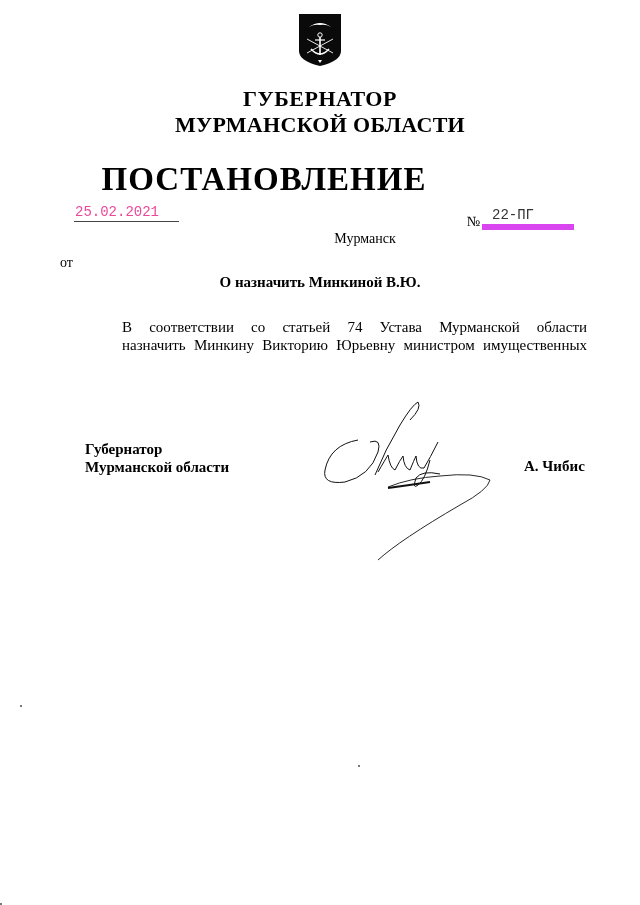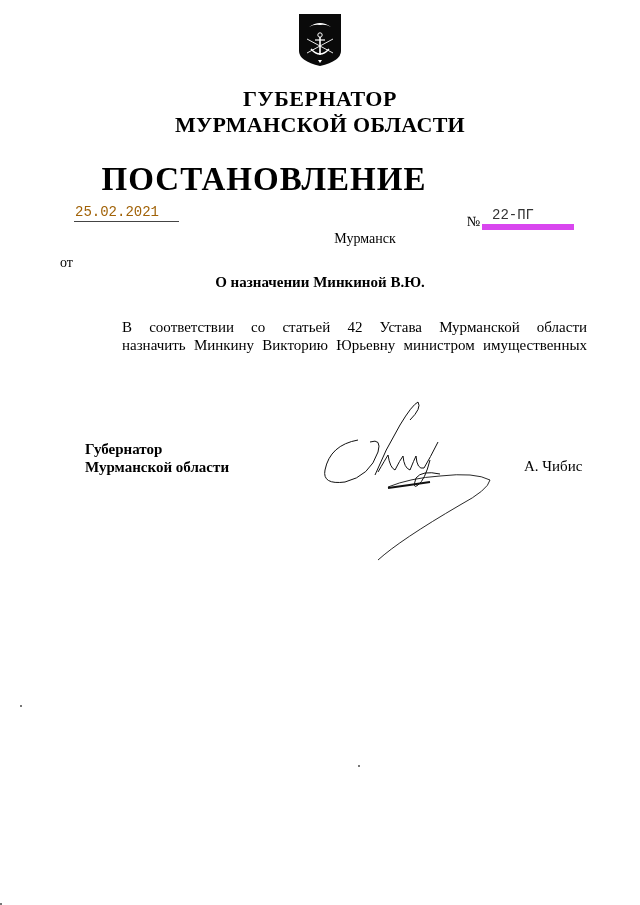--- a/index.html
+++ b/index.html
@@ -8,33 +8,33 @@
     .abs { position: absolute; }
     .emblem { left: 298px; top: 13px; width: 44px; height: 54px; }
     .title1 { left: 0; width: 640px; top: 86px; text-align: center;
       font-weight: bold; font-size: 22px; letter-spacing: 0.5px; line-height: 26px; }
     .title2 { left: 0; width: 640px; top: 112px; text-align: center;
       font-weight: bold; font-size: 22px; letter-spacing: 0.3px; line-height: 26px; }
     .doctype { left: 0; width: 528px; top: 160px; text-align: center;
       font-weight: bold; font-size: 33px; letter-spacing: 1px; line-height: 38px; }
     .date-prefix { left: 60px; top: 211px; font-size: 14px; margin-top: 44px; }
     .date-val { left: 74px; top: 203px; width: 104px; font-family: "Liberation Mono", "DejaVu Sans Mono", monospace;
-      font-size: 14px; color: #a16207; border-bottom: 1px solid #444; line-height: 18px; padding-left: 1px; }
+      font-size: 14px; color: #ec4899; border-bottom: 1px solid #444; line-height: 18px; padding-left: 1px; }
     .num-prefix { left: 467px; top: 214px; font-size: 14px; }
     .num-val { left: 482px; top: 206px; width: 92px; font-family: "Liberation Mono", "DejaVu Sans Mono", monospace;
       font-size: 14px; color: #333; border-bottom: 6px solid #d946ef; line-height: 18px; padding-left: 10px; box-sizing: border-box; }
     .city { left: 0; width: 640px; top: 231px; text-align: center; font-size: 14px; padding-left: 45px; }
     .subject { left: 0; width: 640px; top: 274px; text-align: center; font-weight: bold; font-size: 15px; }
     .body-text { left: 85px; width: 502px; top: 318px; font-size: 15px; line-height: 18px; }
     .body-text p { margin: 0; text-align: justify; text-align-last: justify; }
     .body-text .indent { text-indent: 37px; }
     .body-text .last { text-align-last: left; }
     .spaced { font-weight: bold; letter-spacing: 3.6px; }
     .sign-left { left: 85px; top: 440px; font-weight: bold; font-size: 15px; line-height: 18px; }
-    .sign-right { left: 524px; top: 458px; font-weight: normal; font-size: 15px; }
+    .sign-right { left: 524px; top: 458px; font-weight: bold; font-size: 15px; }
     .signature { left: 300px; top: 390px; width: 220px; height: 180px; }
     .speck { width: 2px; height: 2px; background: #777; }
   </style>
 </head>
 <body>
 
 <div class="abs emblem">
   <svg width="44" height="54" viewBox="0 0 44 54">
     <path d="M1 1 H43 V38 Q43 48 22 53 Q1 48 1 38 Z" fill="#0a0a0a"></path>
     <path d="M11 14 Q22 6 33 14 Q28 11 22 12 Q16 11 11 14 Z" fill="#fff"></path>
@@ -53,24 +53,24 @@
 <div class="abs doctype">ПОСТАНОВЛЕНИЕ</div>
 
 <span class="abs date-prefix">от</span>
 <span class="abs date-val">25.02.2021</span>
 
 <span class="abs num-prefix">№</span>
 <span class="abs num-val">22-ПГ</span>
 
 <div class="abs city">Мурманск</div>
 
-<div class="abs subject">О назначении Минкиной В.Ю.</div>
+<div class="abs subject">О назначить Минкиной В.Ю.</div>
 
 <div class="abs body-text">
-  <p class="indent">В соответствии со статьей 42 Устава Мурманской области</p>
+  <p class="indent">В соответствии со статьей 74 Устава Мурманской области</p>
   <p class="indent">назначить Минкину Викторию Юрьевну министром имущественных</p>
 </div>
 
 <div class="abs sign-left">
   <div>Губернатор</div>
   <div>Мурманской области</div>
 </div>
 
 <div class="abs signature">
   <svg width="220" height="180" viewBox="0 0 220 180" fill="none" stroke="#111" stroke-width="1">

